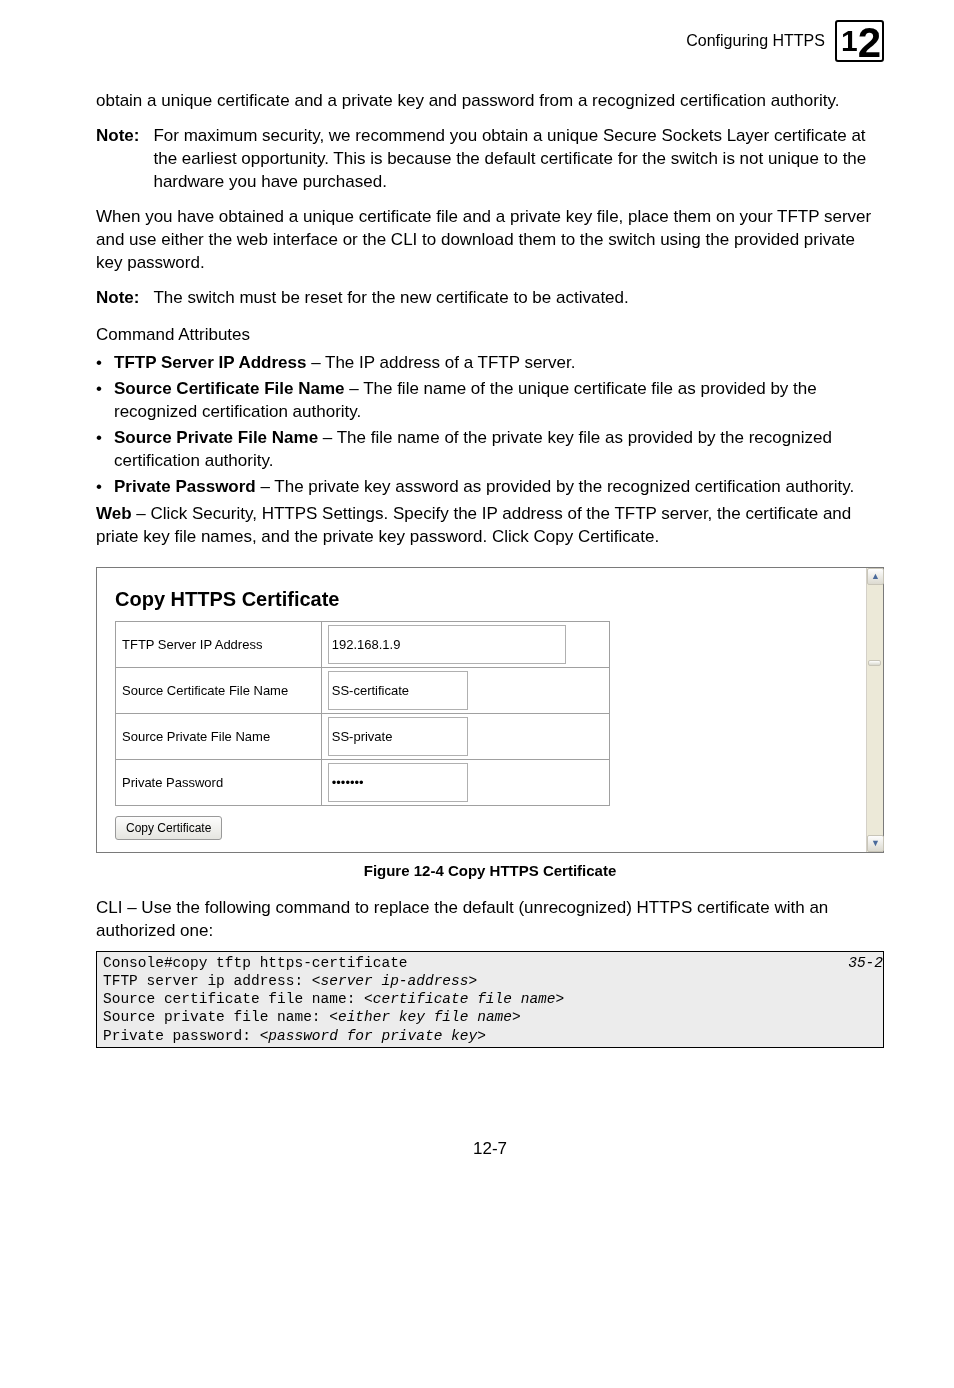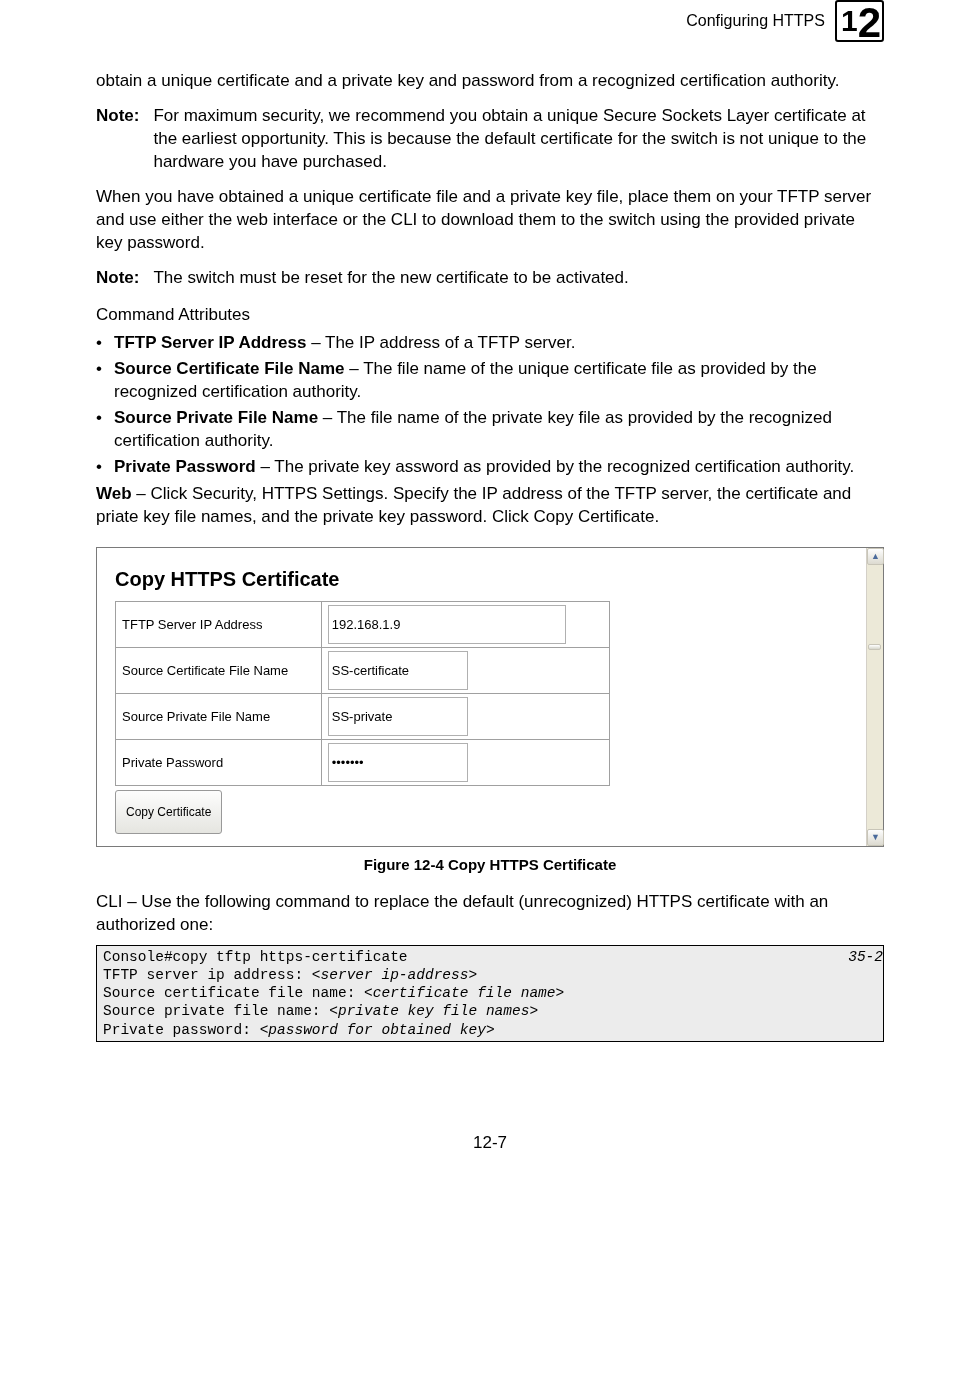--- a/index.html
+++ b/index.html
@@ -11,20 +11,21 @@
       padding: 0 70px 40px 96px;
       font-size: 17px;
       line-height: 1.35;
     }
     .header-row {
       display: flex;
       justify-content: flex-end;
       align-items: center;
       gap: 10px;
       margin-bottom: 28px;
+      padding-top: 20px;
     }
     .header-text { font-size: 16px; }
     .chapter-badge {
       border: 2px solid #000;
       border-radius: 3px;
       background: #fff;
       display: flex;
       align-items: center;
       height: 42px;
       overflow: hidden;
@@ -106,23 +107,23 @@
     table.form-tbl input {
       font-size: 13px;
       width: 140px;
       border: 1px solid #b0b0b0;
       padding: 11px 3px;
       font-family: Arial, sans-serif;
       background: #fff;
     }
     .wide-input { width: 238px !important; }
     .btn-xp {
-      margin-top: 4px;
+      margin-top: 10px;
       font-size: 12px;
-      padding: 14px 10px;
+      padding: 4px 10px;
       border: 1px solid #999;
       border-radius: 3px;
       background: linear-gradient(#fdfdfd, #e5e5e0);
       cursor: pointer;
     }
     .figure-caption {
       text-align: center;
       font-weight: bold;
       font-size: 15px;
       margin: 8px 0 16px 0;
@@ -245,16 +246,16 @@
   <button class="btn-xp">Copy Certificate</button>
 </div>
 
 <div class="figure-caption">Figure 12-4  Copy HTTPS Certificate</div>
 
 <p>CLI – Use the following command to replace the default (unrecognized) HTTPS certificate with an authorized one:</p>
 
 <div class="code-box"><span class="code-ref">35-2</span><span>Console#copy tftp https-certificate</span>
 <span><span>TFTP server ip address: &lt;</span><span class="ital">server ip-address</span><span>&gt;</span></span>
 <span><span>Source certificate file name: &lt;</span><span class="ital">certificate file name</span><span>&gt;</span></span>
-<span><span>Source private file name: &lt;</span><span class="ital">private key file names</span><span>&gt;</span></span>
-<span><span>Private password: &lt;</span><span class="ital">password for obtained key</span><span>&gt;</span></span></div>
+<span><span>Source private file name: &lt;</span><span class="ital">either key file name</span><span>&gt;</span></span>
+<span><span>Private password: &lt;</span><span class="ital">password for private key</span><span>&gt;</span></span></div>
 
 <div class="page-num">12-7</div>
 
 </body></html>

